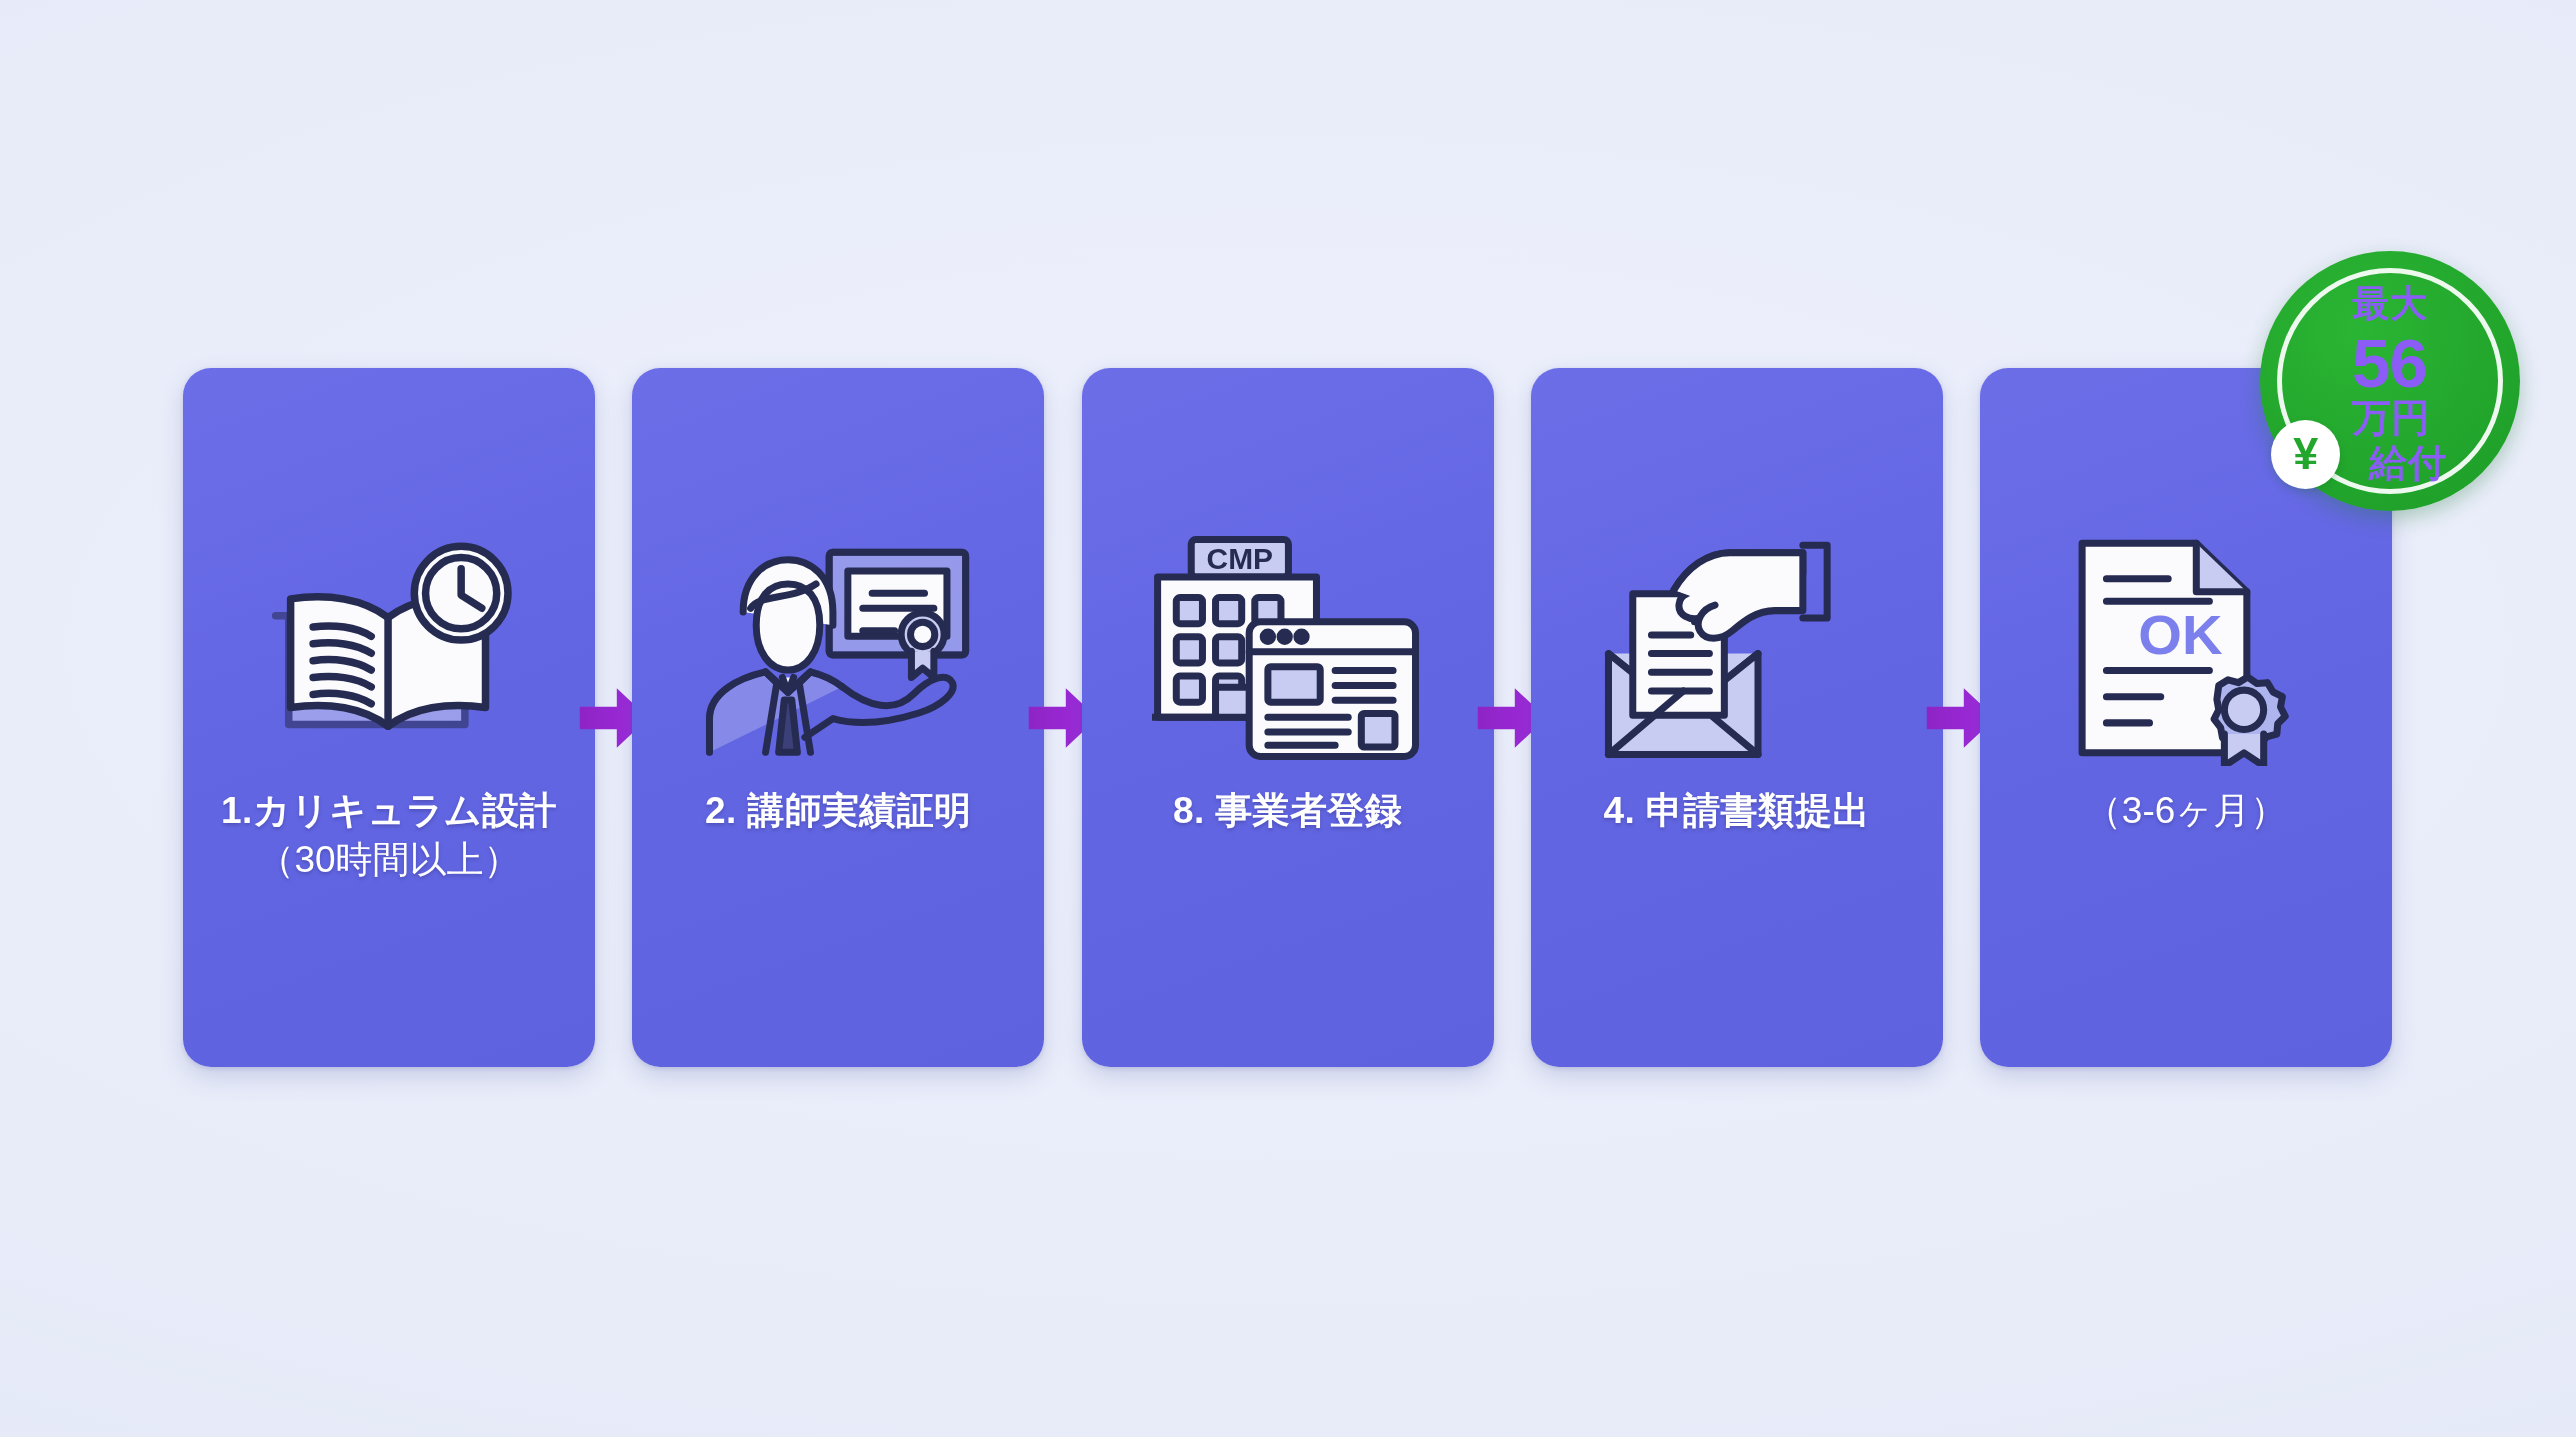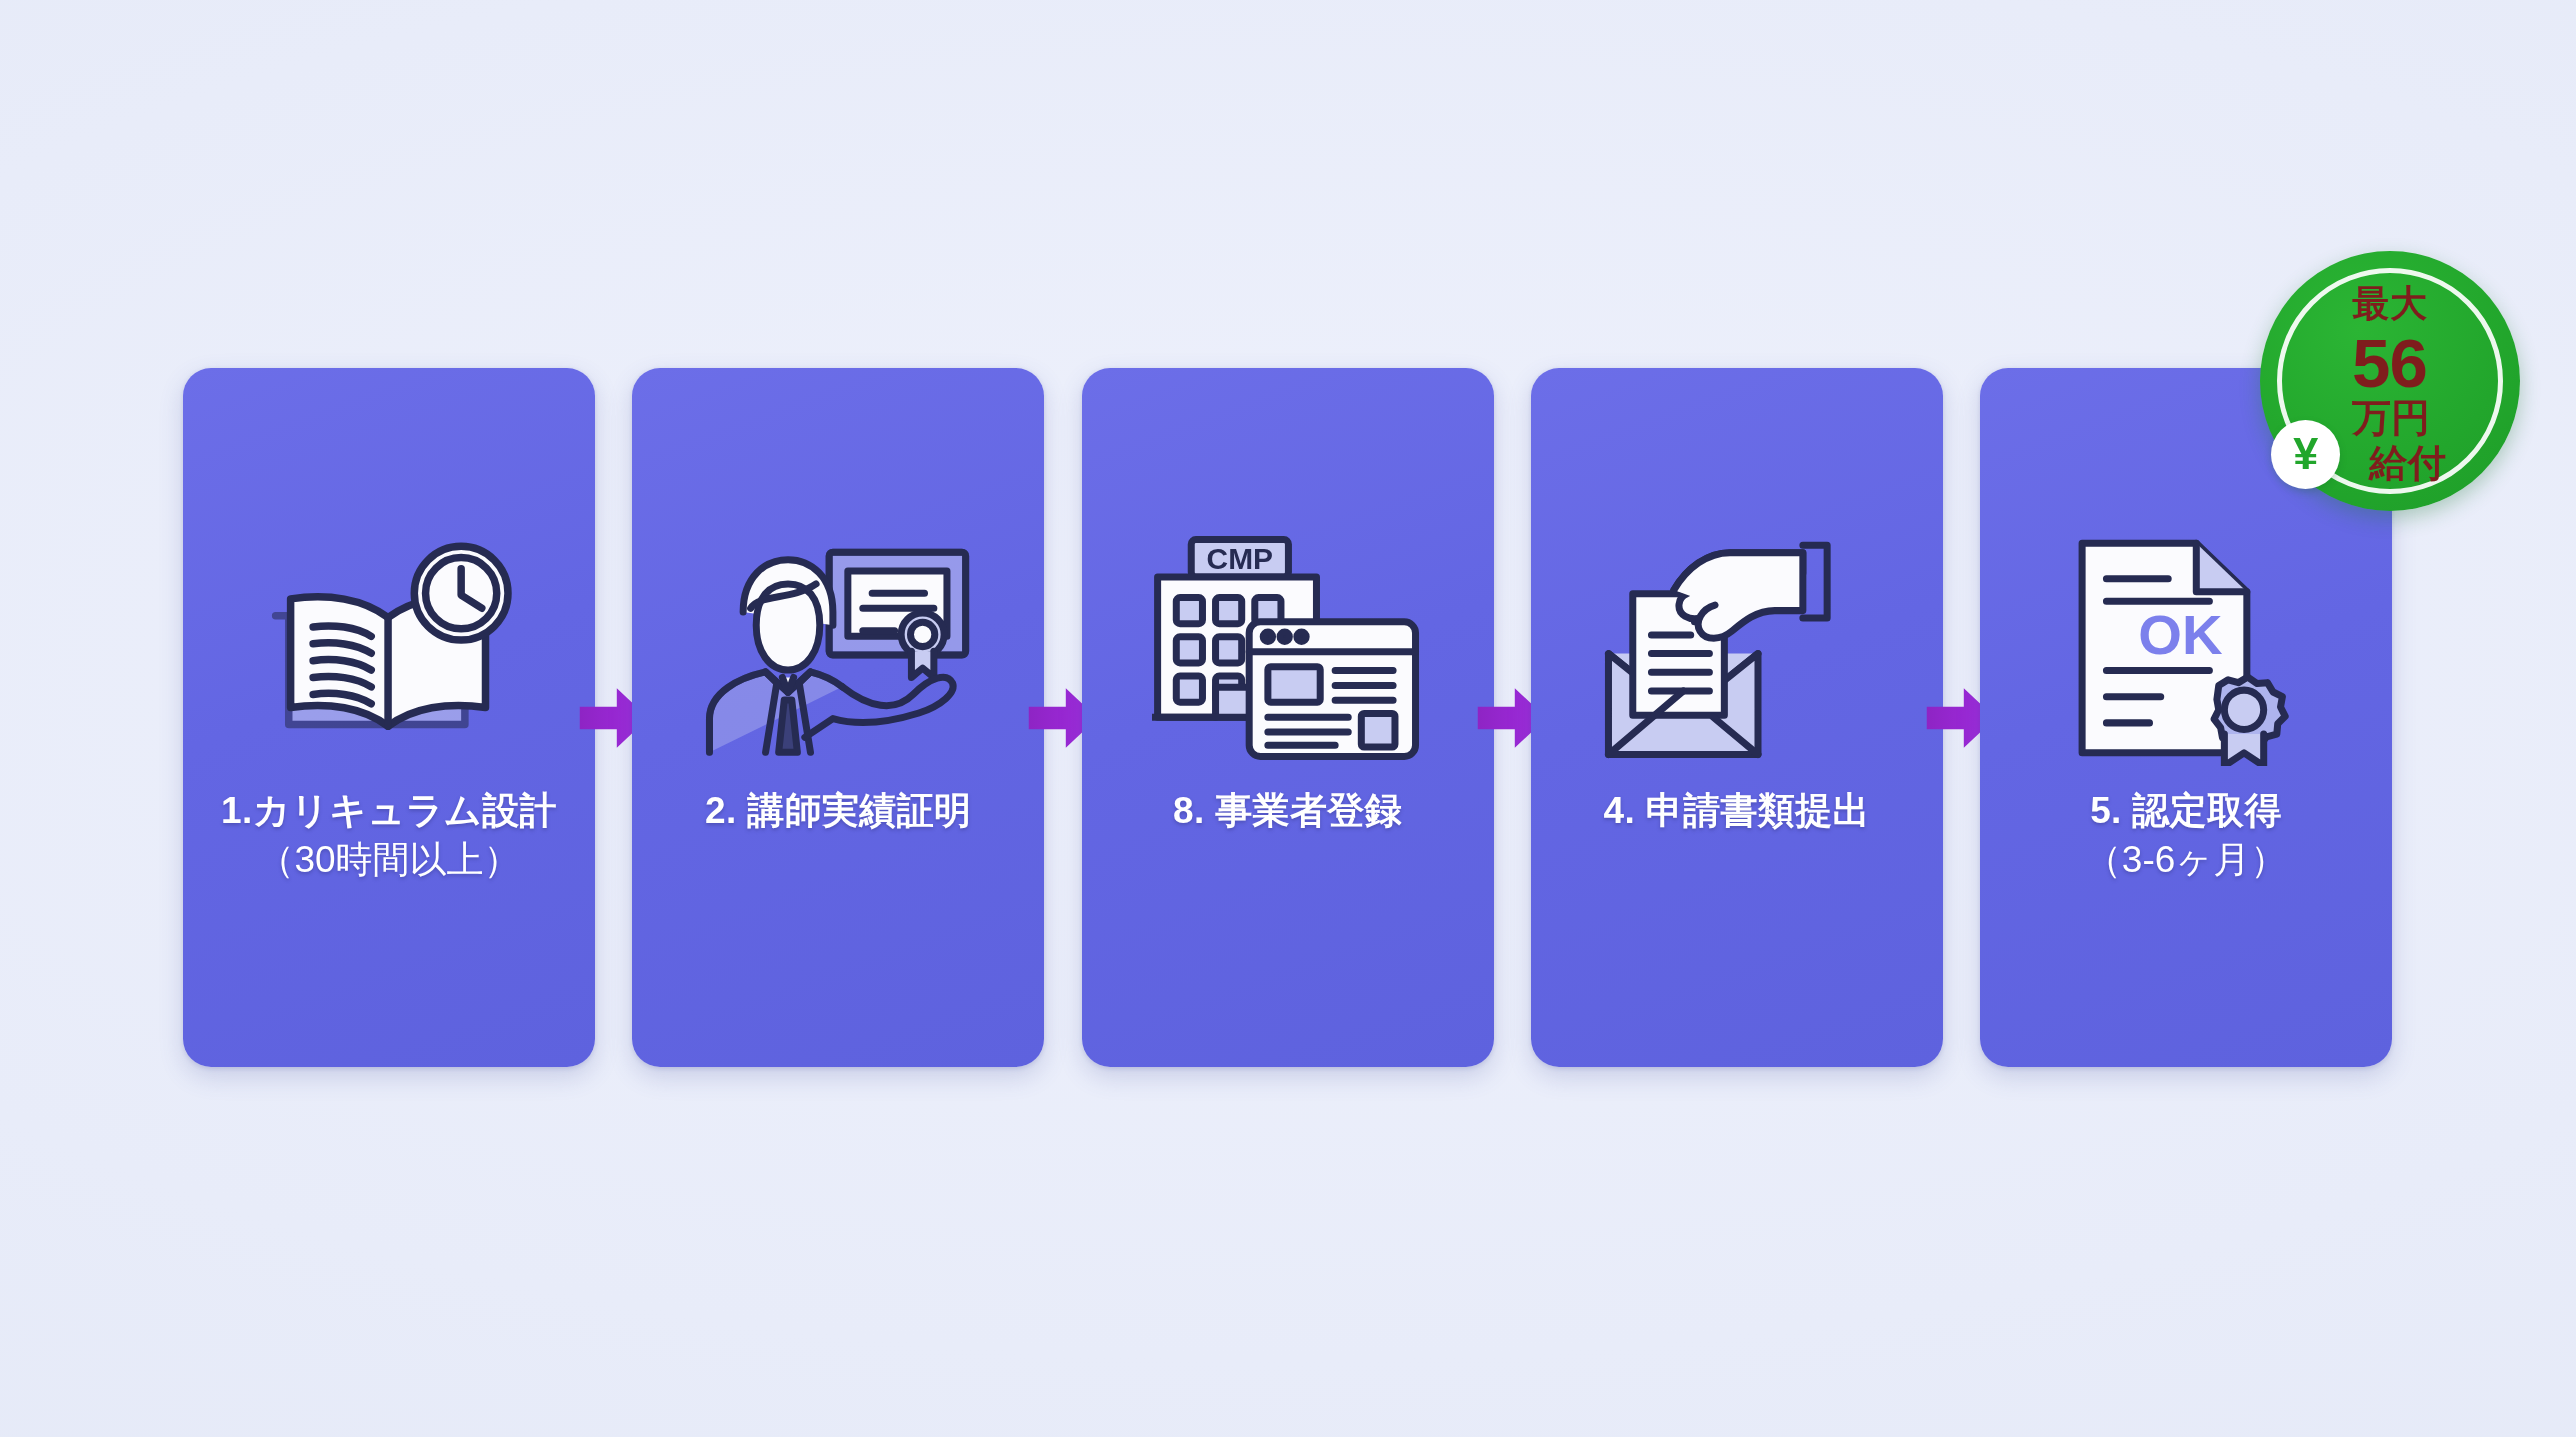--- a/index.html
+++ b/index.html
@@ -89,21 +89,21 @@
   #badge .ring {
     position:absolute;
     left:17px; top:17px; right:17px; bottom:17px;
     border-radius:50%;
     border:5.6px solid rgba(255,255,255,.92);
   }
   #badge .btext {
     position:absolute; inset:0;
     display:flex; flex-direction:column;
     align-items:center; justify-content:center;
-    color:#7f1d1d;
+    color:#8b5cf6;
     line-height:1;
   }
   #badge .b-top { font-size:37px; font-weight:700; margin-top:5.6px; letter-spacing:.02em; }
   #badge .b-mid { display:flex; align-items:baseline; margin-top:6.6px;flex-direction:column; }
   #badge .b-num { font-size:69px; font-weight:700; letter-spacing:-.01em; }
   #badge .b-unit { font-size:39px; font-weight:700; margin-left:1.9px; }
   #badge .b-bot { font-size:38px; font-weight:700; margin-top:7.5px; margin-left:36px; letter-spacing:.02em; }
   #badge .yen {
     position:absolute;
     left:11.2px; bottom:22.5px;
@@ -277,21 +277,20 @@
           <path d="M136 14 v52 h54" fill="#C8CCF2"></path>
           <path d="M40 52 h66 M40 76 h110 M40 150 h110 M40 178 h58 M40 206 h46"></path>
           <text x="74" y="132" font-family="'Liberation Sans',sans-serif" font-size="60" font-weight="700" fill="#7C80EC" stroke="none">OK</text>
           <path d="M160 166 l10 -6 l11 3 l10 -6 l10 7 l11 -1 l6 10 l10 5 l-2 11 l5 10 l-8 8 l-1 11 l-11 3 l-7 9 l-11 -3 l-10 5 l-8 -8 l-11 -2 l-2 -11 l-7 -9 l5 -10 l-2 -11 Z" fill="#AEB4EE"></path>
           <circle cx="187" cy="192" r="21" fill="#C8CCF2"></circle>
           <path d="M166 218 L166 252 L187 238 L208 252 L208 218" fill="#C8CCF2"></path>
         </g>
       </svg>
     </div>
     <div class="labels">
-      <div class="lbl-main">5. 認定取得</div>
       <div class="lbl-sub">（3-6ヶ月）</div>
     </div>
   </div>
 
 </div>
 
 <div id="badge">
   <div class="disc"></div>
   <div class="ring"></div>
   <div class="btext">

